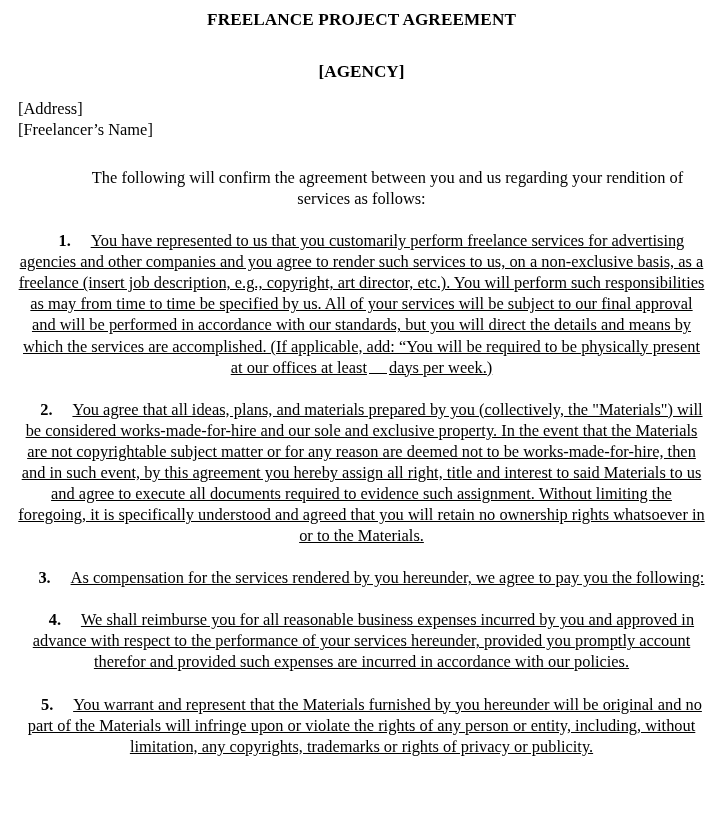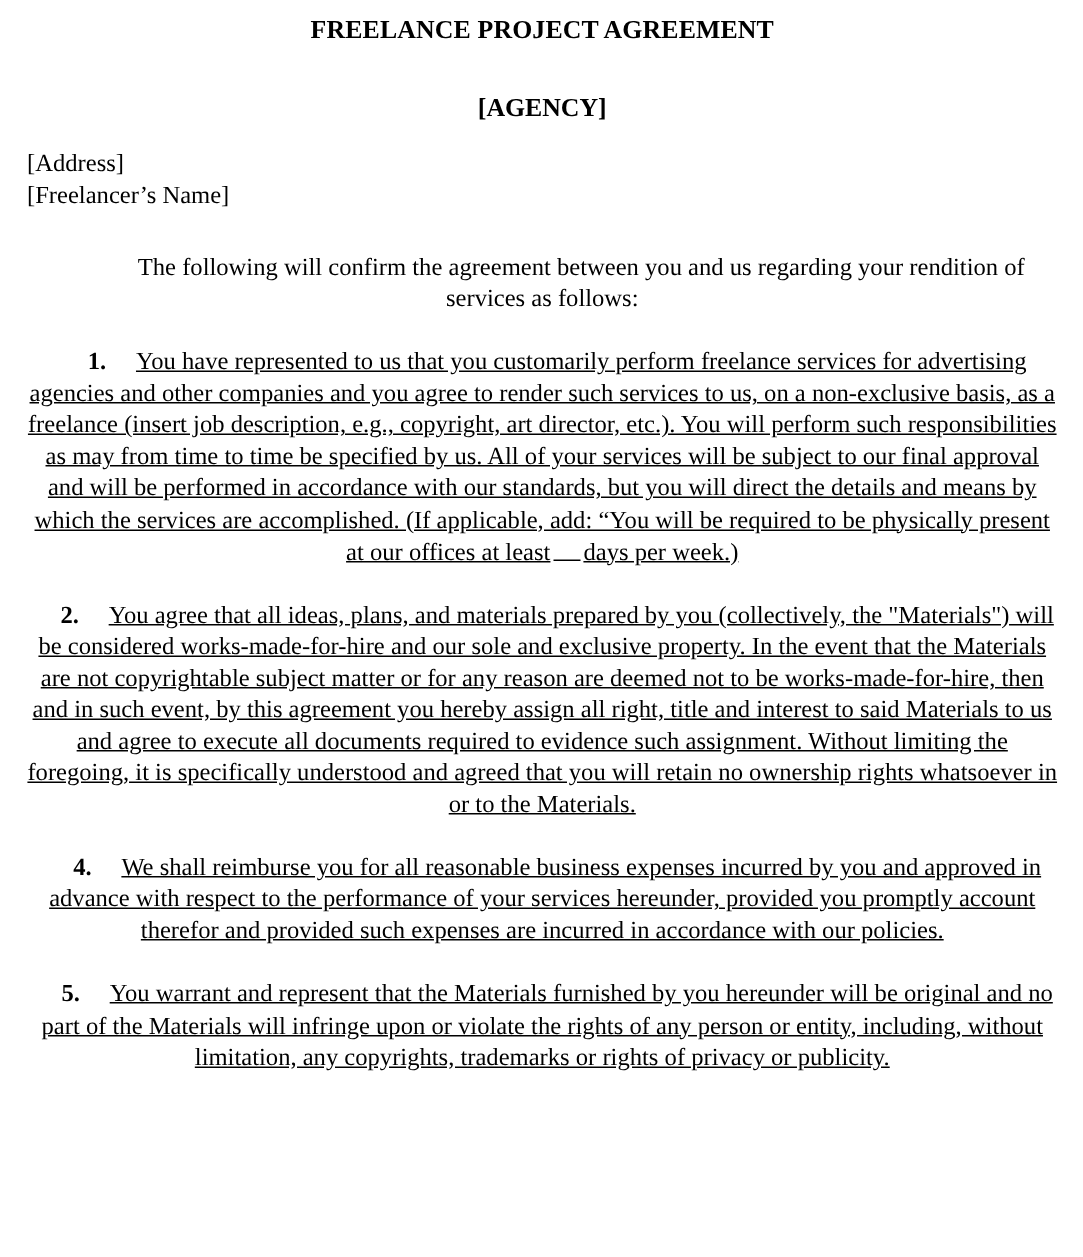--- a/index.html
+++ b/index.html
@@ -125,18 +125,19 @@
     <div>[Freelancer’s Name]</div>
   </div>
 
 
   <p class="intro">The following will confirm the agreement between you and us regarding your rendition of services as follows:</p>
 
   <p class="clause"><span class="num">1.</span><span>You have represented to us that you customarily perform freelance services for advertising agencies and other companies and you agree to render such services to us, on a non-exclusive basis, as a freelance (insert job description, e.g., copyright, art director, etc.). You will perform such responsibilities as may from time to time be specified by us. All of your services will be subject to our final approval and will be performed in accordance with our standards, but you will direct the details and means by which the services are accomplished. (If applicable, add: “You will be required to be physically present at our offices at least</span><span class="blank-inline"></span><span>days per week.)</span></p>
 
   <p class="clause"><span class="num">2.</span><span>You agree that all ideas, plans, and materials prepared by you (collectively, the "Materials") will be considered works-made-for-hire and our sole and exclusive property. In the event that the Materials are not copyrightable subject matter or for any reason are deemed not to be works-made-for-hire, then and in such event, by this agreement you hereby assign all right, title and interest to said Materials to us and agree to execute all documents required to evidence such assignment. Without limiting the foregoing, it is specifically understood and agreed that you will retain no ownership rights whatsoever in or to the Materials.</span></p>
 
+  <p class="clause"><span class="num">3.</span><span>As compensation for the services rendered by you hereunder, we agree to pay you the following:</span></p>
 
   <p class="clause"><span class="num">4.</span><span>We shall reimburse you for all reasonable business expenses incurred by you and approved in advance with respect to the performance of your services hereunder, provided you promptly account therefor and provided such expenses are incurred in accordance with our policies.</span></p>
 
   <p class="clause"><span class="num">5.</span><span>You warrant and represent that the Materials furnished by you hereunder will be original and no part of the Materials will infringe upon or violate the rights of any person or entity, including, without limitation, any copyrights, trademarks or rights of privacy or publicity.</span></p>
 
 </div>
 
 </body></html>

